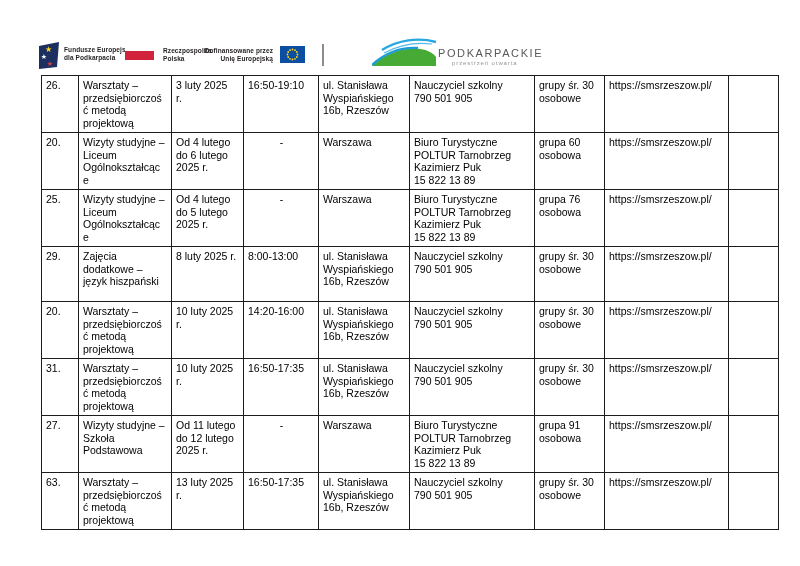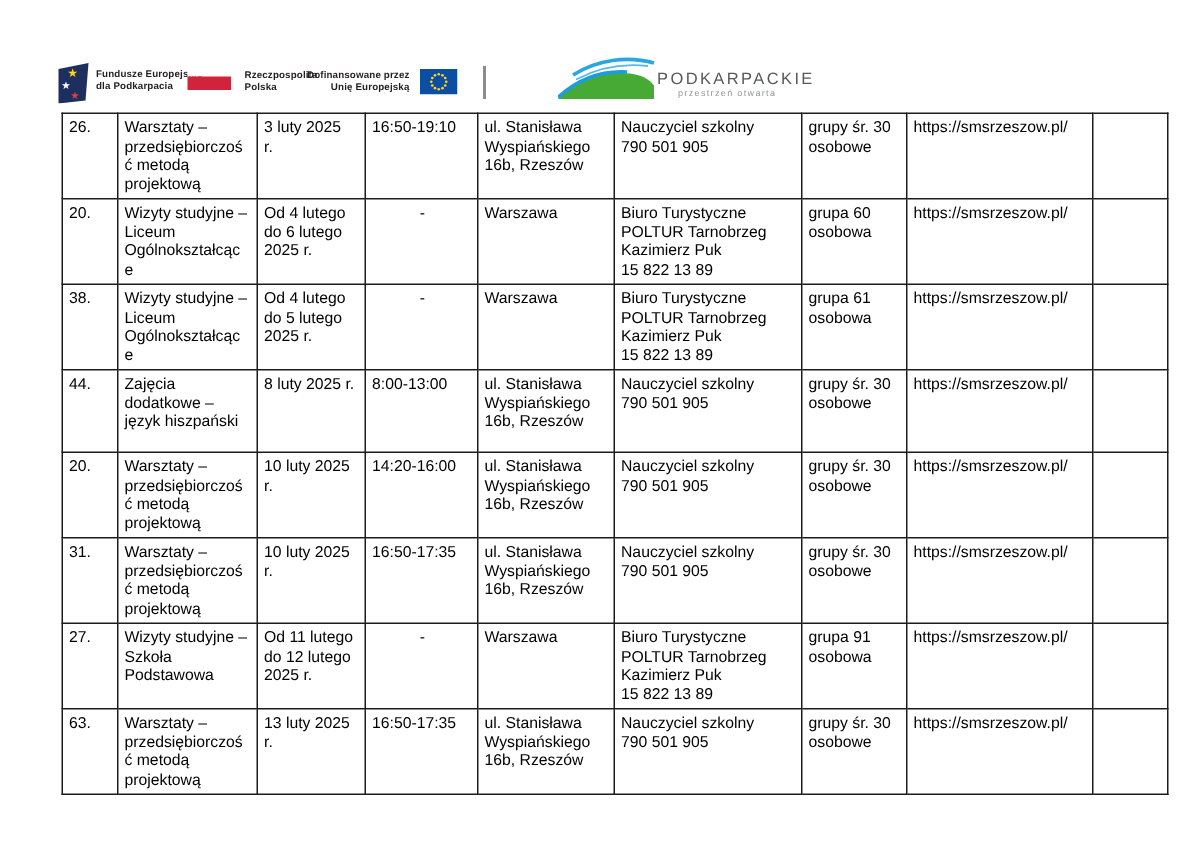--- a/index.html
+++ b/index.html
@@ -144,41 +144,41 @@
     <td class="ml">Biuro Turystyczne
 POLTUR Tarnobrzeg
 Kazimierz Puk
 15 822 13 89</td>
     <td class="ml">grupa 60
 osobowa</td>
     <td>https://smsrzeszow.pl/</td>
     <td></td>
   </tr>
   <tr class="r">
-    <td>38.</td>
+    <td>25.</td>
     <td class="ml">Wizyty studyjne –
 Liceum
 Ogólnokształcąc
 e</td>
     <td class="ml">Od 4 lutego
 do 5 lutego
 2025 r.</td>
     <td class="dash">-</td>
     <td class="ml">Warszawa</td>
     <td class="ml">Biuro Turystyczne
 POLTUR Tarnobrzeg
 Kazimierz Puk
 15 822 13 89</td>
-    <td class="ml">grupa 61
+    <td class="ml">grupa 76
 osobowa</td>
     <td>https://smsrzeszow.pl/</td>
     <td></td>
   </tr>
   <tr class="r">
-    <td>44.</td>
+    <td>29.</td>
     <td class="ml">Zajęcia
 dodatkowe –
 język hiszpański</td>
     <td class="ml">8 luty 2025 r.</td>
     <td>8:00-13:00</td>
     <td class="ml">ul. Stanisława
 Wyspiańskiego
 16b, Rzeszów</td>
     <td class="ml">Nauczyciel szkolny
 790 501 905</td>

